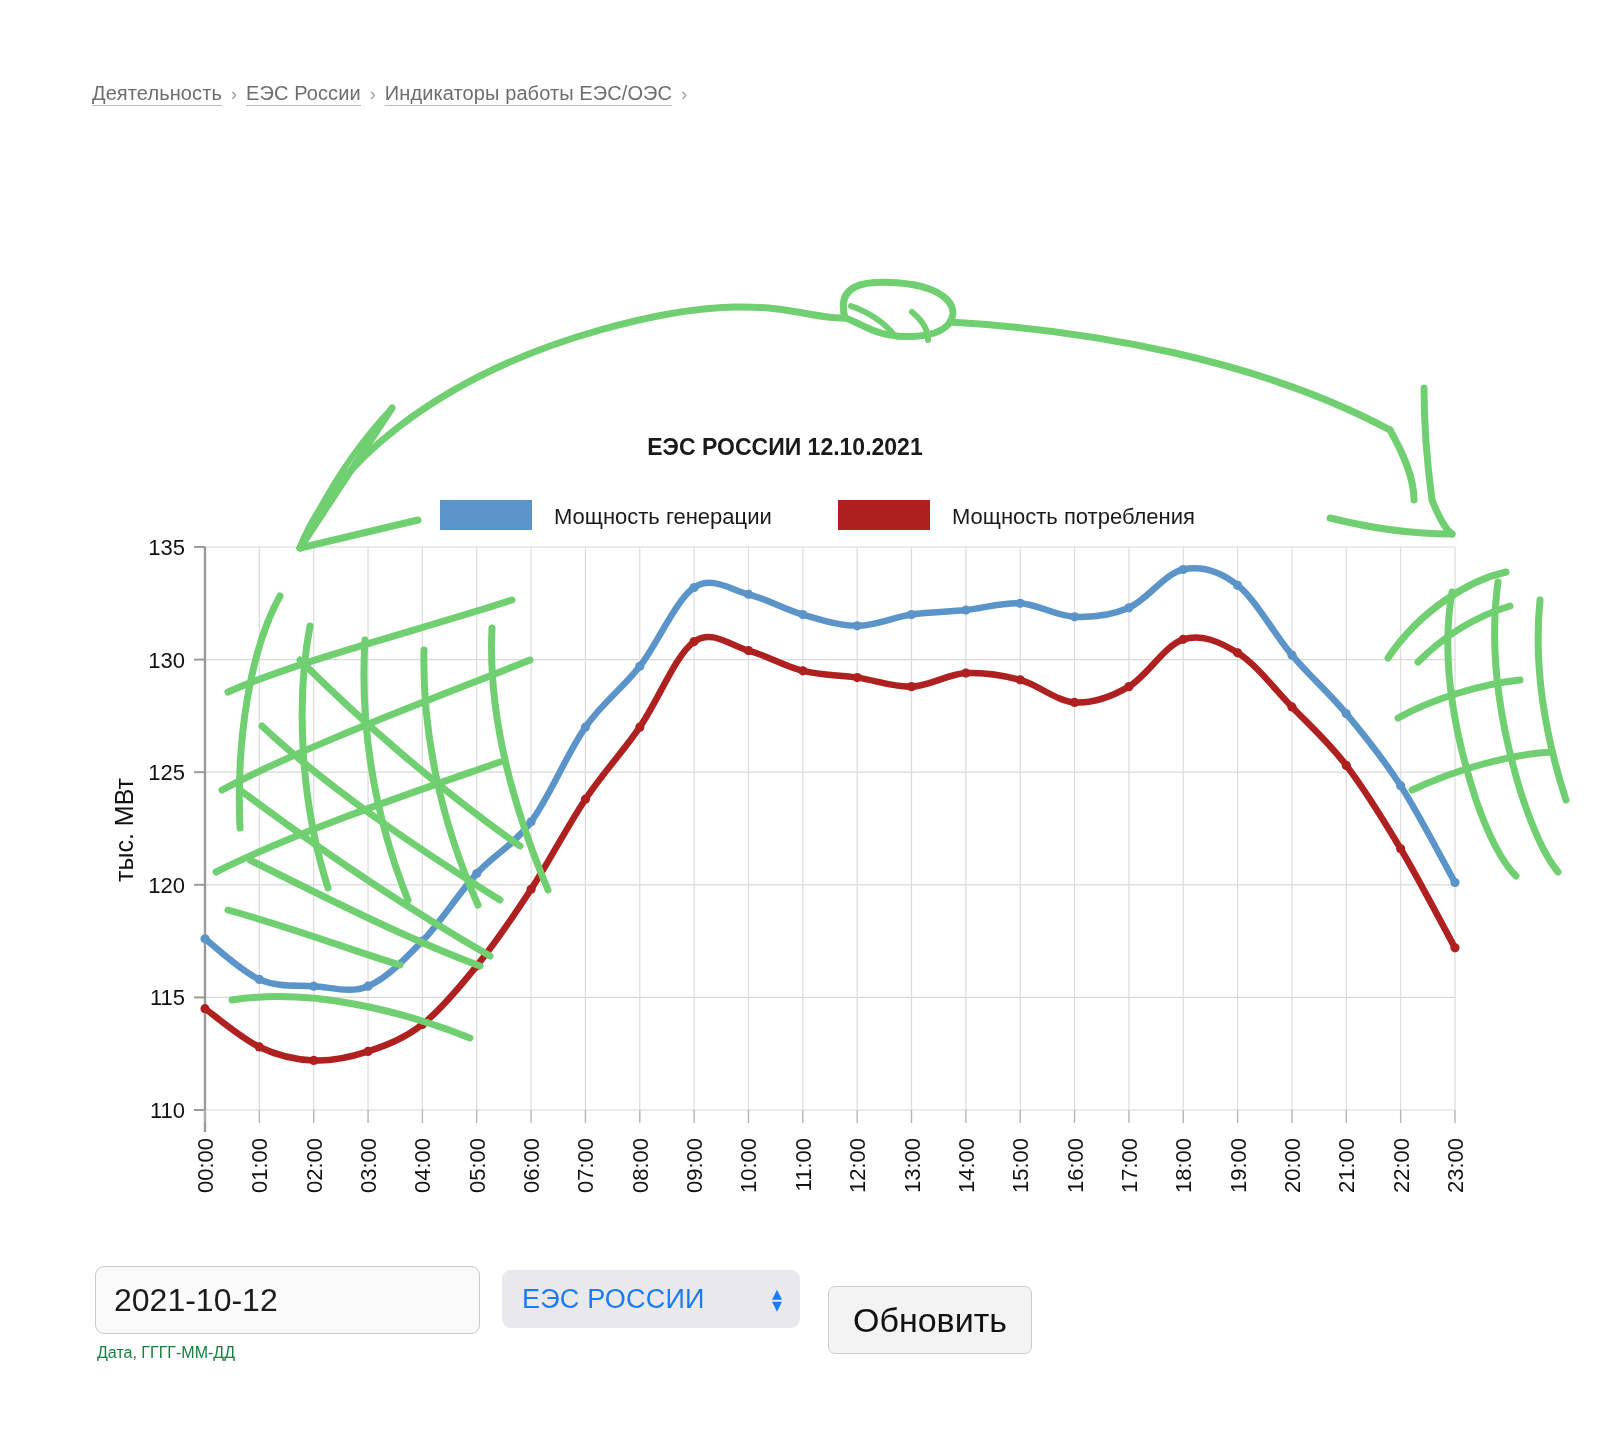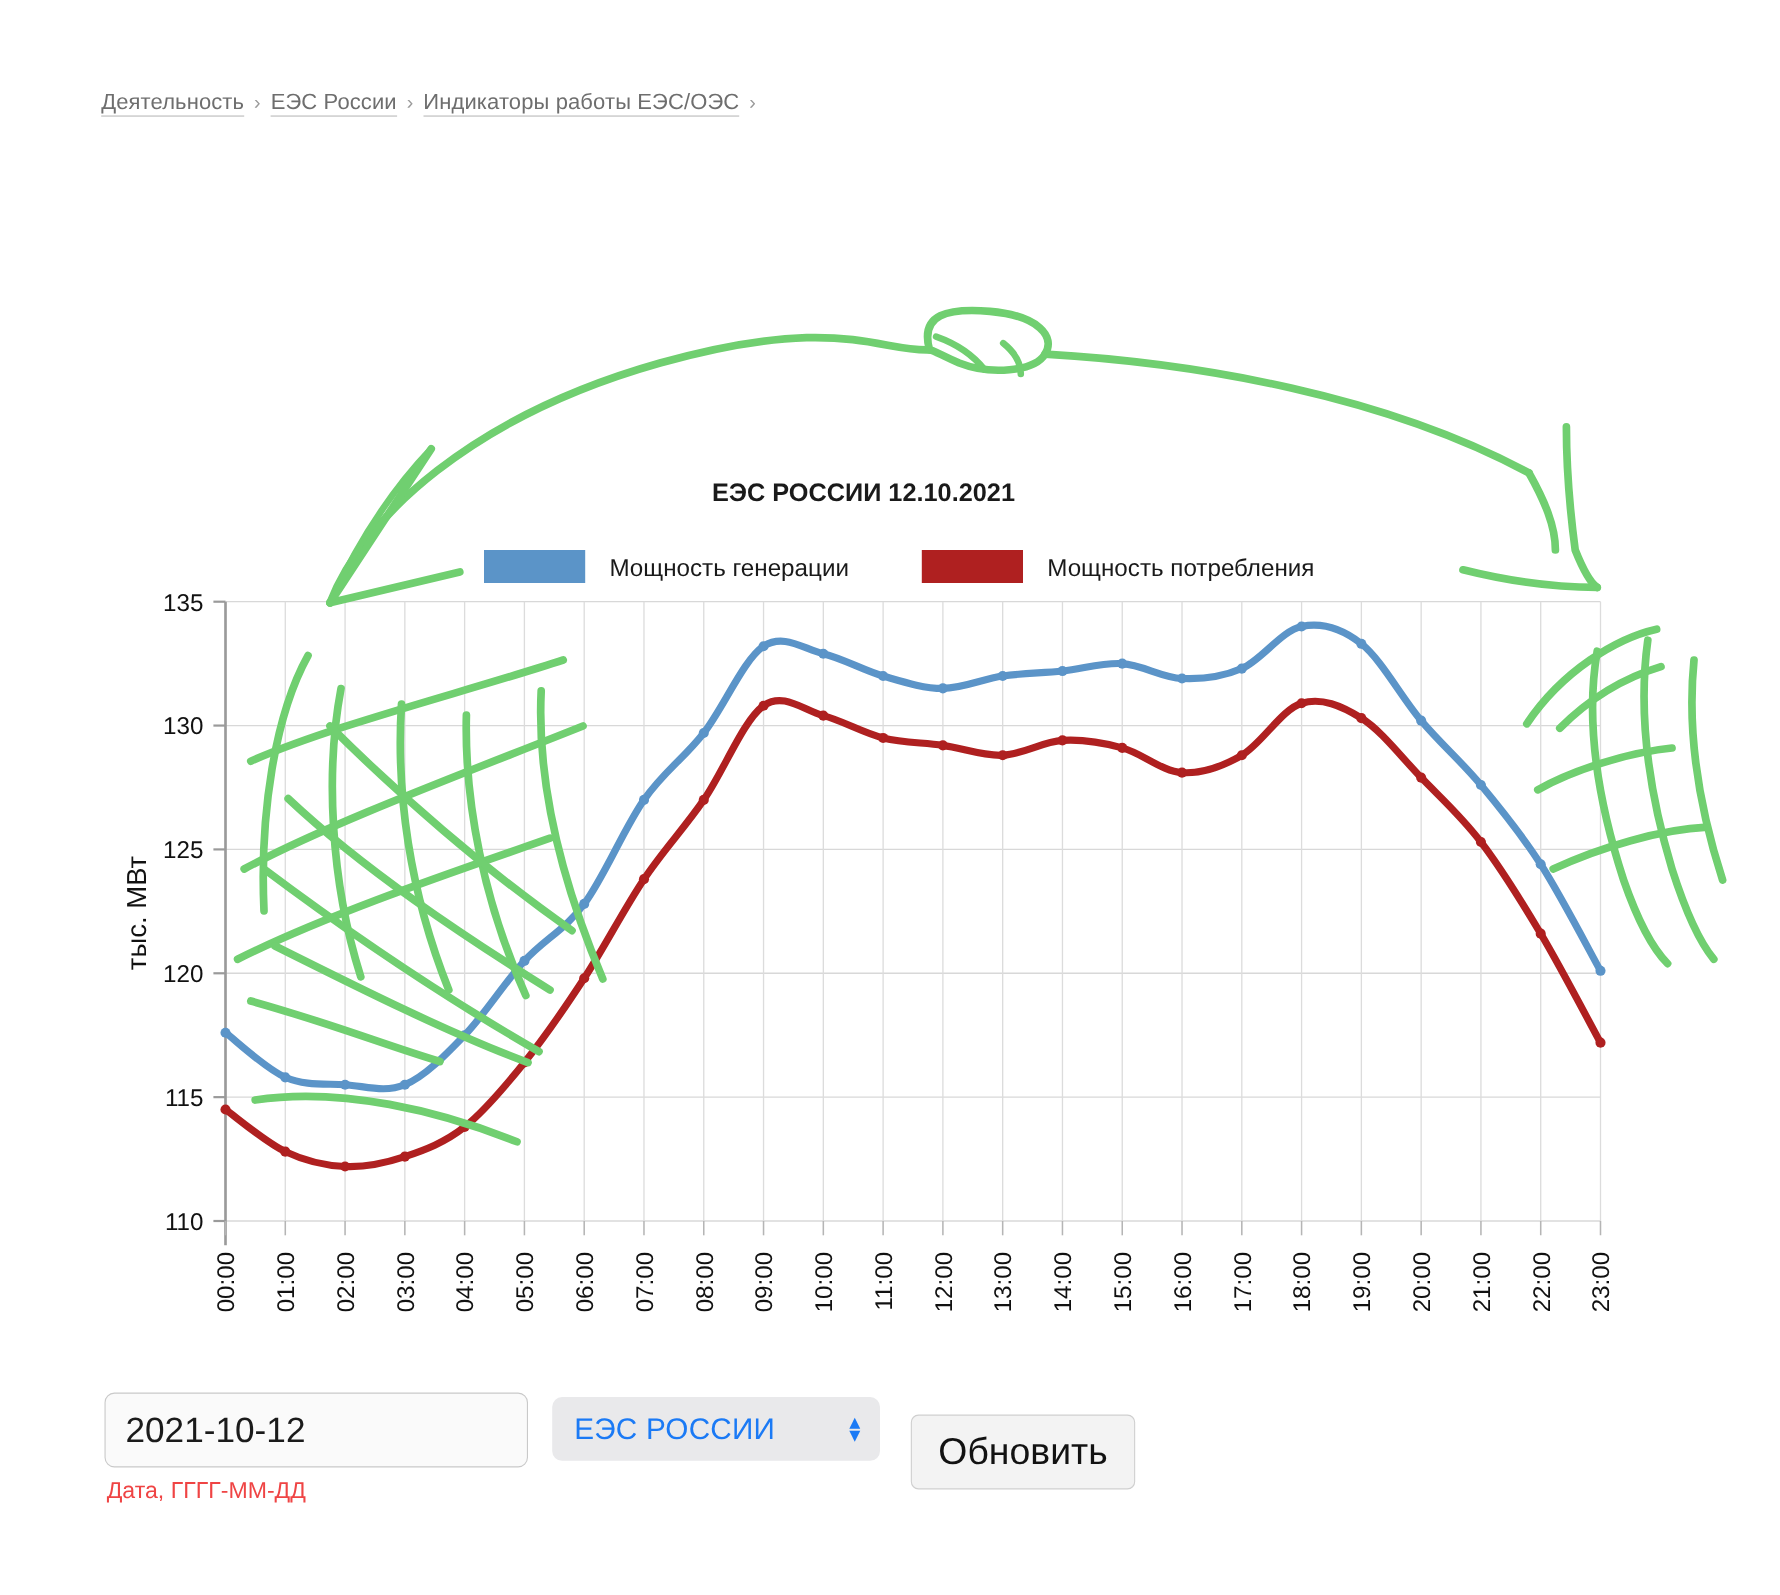--- a/index.html
+++ b/index.html
@@ -94,22 +94,22 @@
     background: #fafafa;
     font-family: "Liberation Sans", sans-serif;
     font-size: 32px;
     color: #1b1b1b;
     padding: 0 18px;
     outline: none;
   }
   .date-help {
     position: absolute;
     left: 97px; top: 86px;
-    font-size: 21px;
-    color: #ef4444;
+    font-size: 16px;
+    color: #15803d;
   }
   .region-select {
     position: absolute;
     left: 502px; top: 12px;
     height: 58px;
     min-width: 298px;
     border: none;
     border-radius: 9px;
     background: #e9e9eb;
     display: flex; align-items: center;

